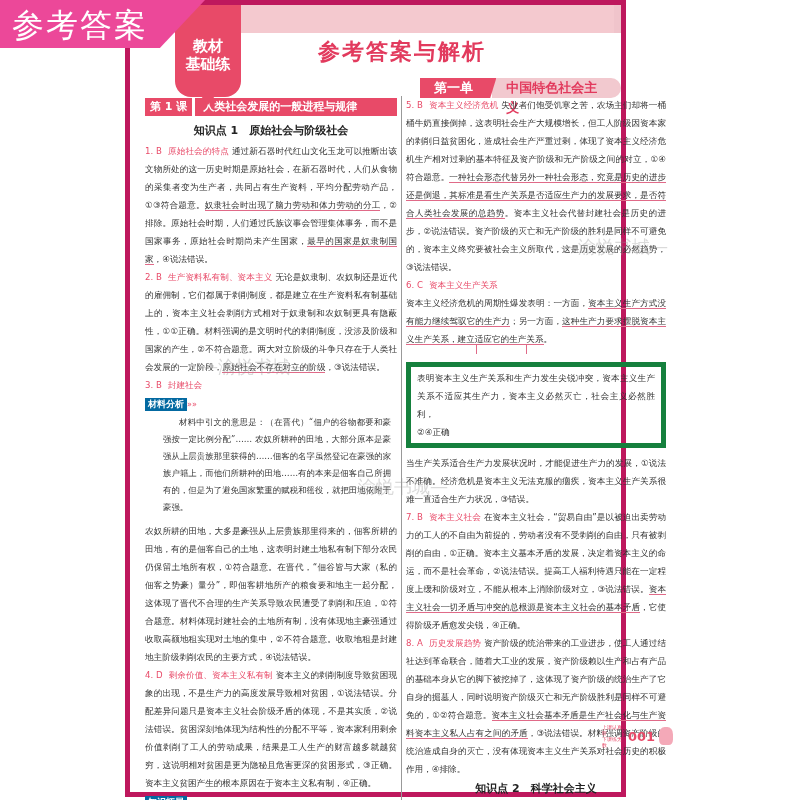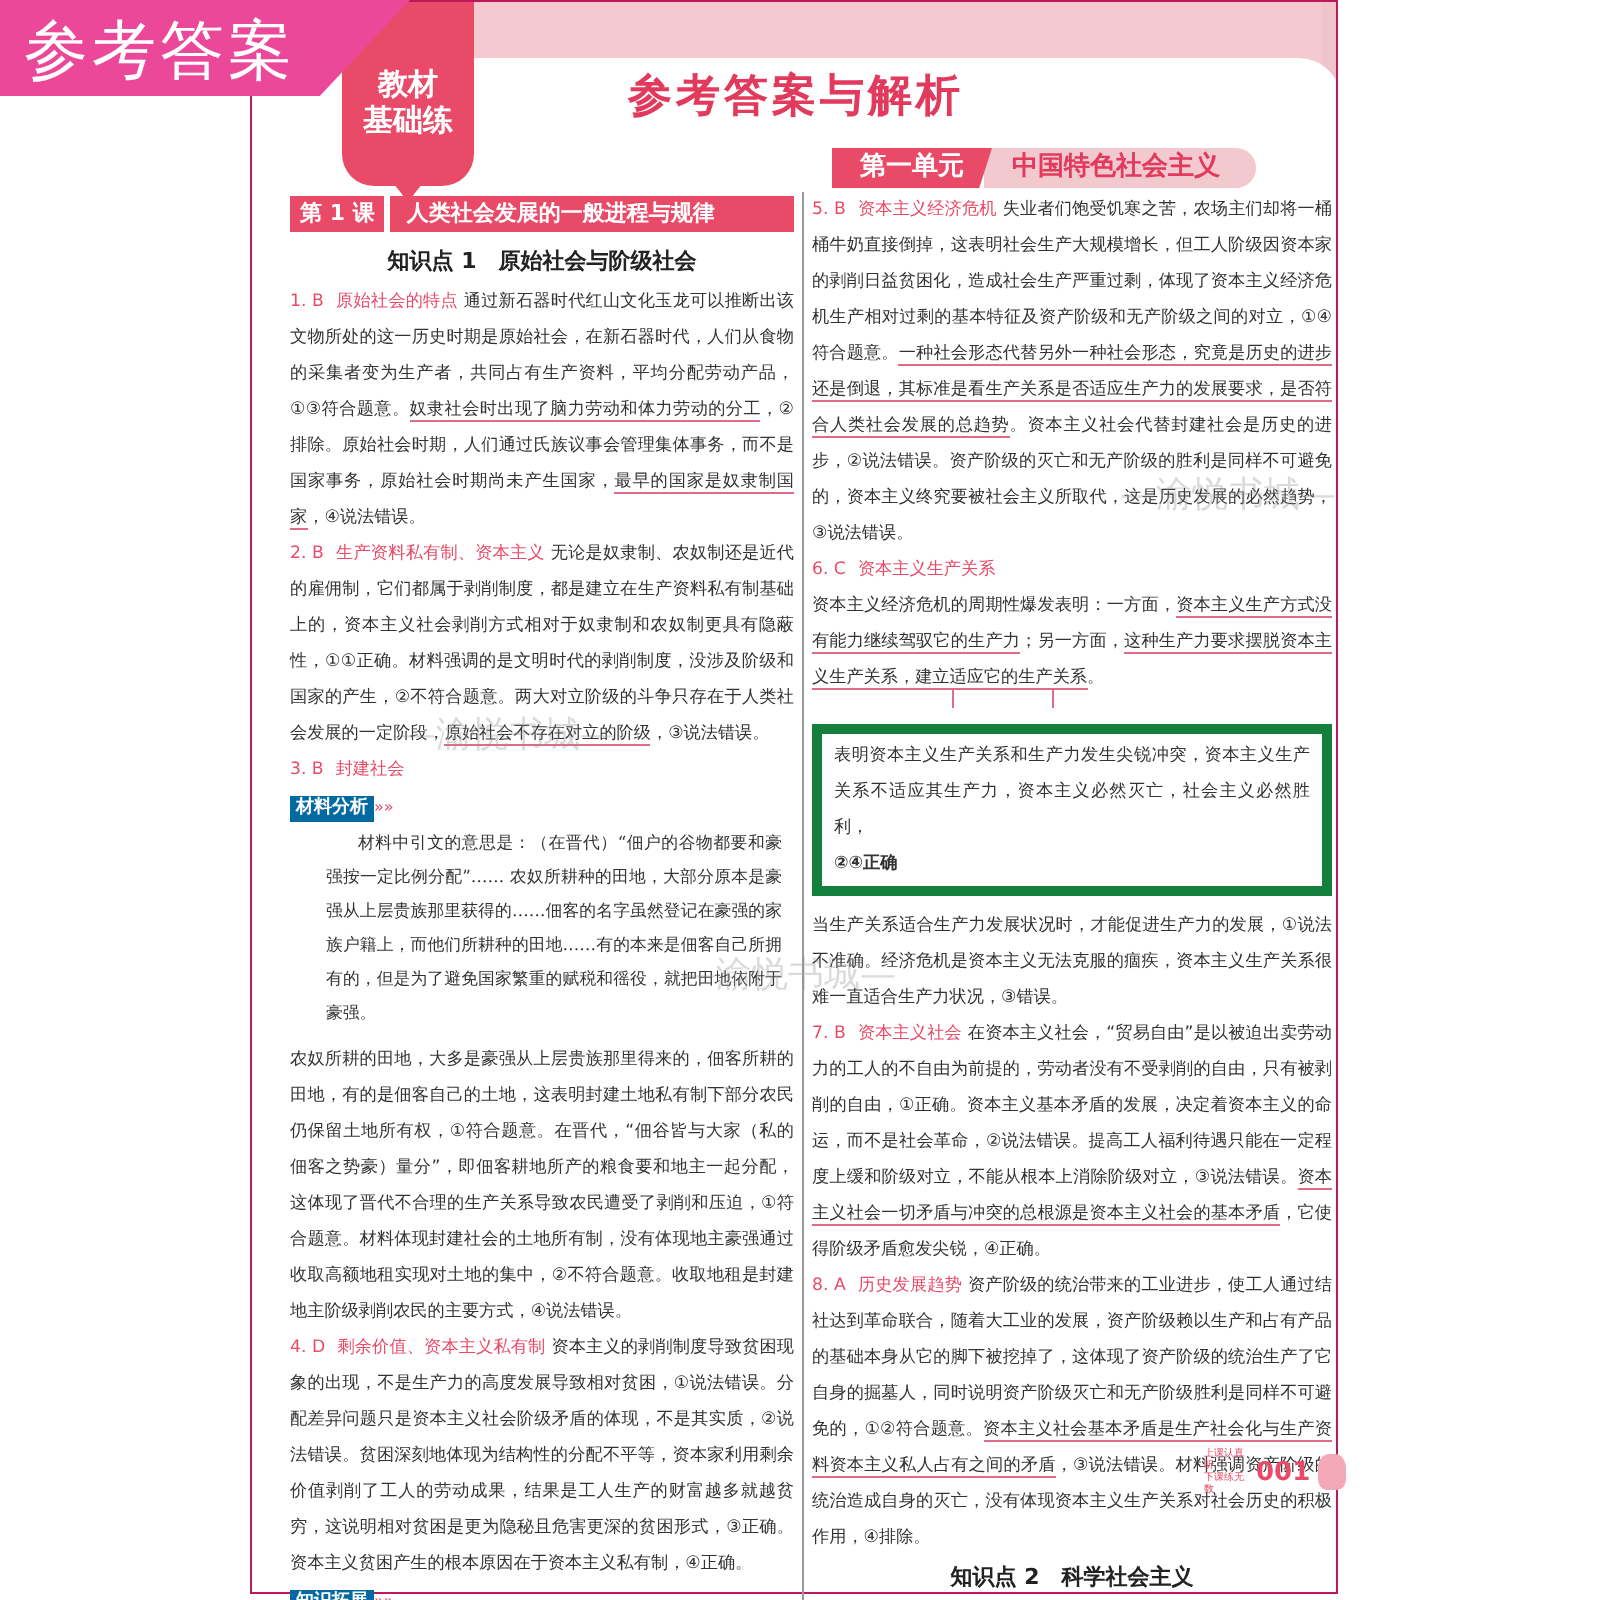--- a/index.html
+++ b/index.html
@@ -1,17 +1,17 @@
 <!DOCTYPE html>
 <html><head>
 <meta charset="utf-8">
 <style>
   html,body{margin:0;padding:0;background:#fff;}
   body{width:800px;height:800px;position:relative;overflow:hidden;font-family:"DejaVu Sans",sans-serif;}
-  .page{position:absolute;left:125px;top:0;width:544px;height:797px;background:#f4c9cf;border:1px solid #be185d;box-sizing:border-box;overflow:hidden;}
+  .page{position:absolute;left:125px;top:0;width:501px;height:797px;background:#f4c9cf;border:5px solid #be185d;box-sizing:border-box;overflow:hidden;}
   .page-inner{position:absolute;left:0;top:28px;width:545px;height:769px;background:#fff;border-top-right-radius:22px;}
   .right-strip{position:absolute;right:0;top:0;width:7px;height:100%;background:#f0c4cb;}
   .corner-banner{position:absolute;left:0;top:0;width:205px;height:48px;background:#ec4899;clip-path:polygon(0 0,100% 0,78% 100%,0 100%);z-index:5;}
   .corner-banner span{position:absolute;left:12px;top:4px;color:#fff;font-size:32px;letter-spacing:2px;font-family:"DejaVu Sans",sans-serif;}
   .ribbon{position:absolute;left:45px;top:0;width:66px;height:92px;background:#e84a68;border-radius:0 0 16px 16px;z-index:4;}
   .ribbon:after{content:"";position:absolute;left:26px;bottom:-8px;border-left:7px solid transparent;border-right:7px solid transparent;border-top:9px solid #e84a68;}
   .ribbon .l{display:block;color:#fff;font-weight:bold;font-size:15px;text-align:center;line-height:18px;}
   .ribbon .l1{margin-top:32px;}
   .page-title{position:absolute;left:188px;top:32px;font-size:22px;font-weight:bold;color:#e23a5d;letter-spacing:2px;}
   .unit-bar{position:absolute;left:290px;top:73px;height:20px;display:flex;}
@@ -25,21 +25,21 @@
   .lesson .name{background:#e84a68;color:#fff;font-weight:bold;font-size:11px;padding:0 8px;line-height:18px;margin-left:3px;flex:1;}
   .kp{text-align:center;font-weight:bold;font-size:11px;color:#222;margin:2px 0 2px;}
   .ans{color:#e84a68;}
   .ans .k{margin-left:6px;margin-right:3px;}
   .ul{border-bottom:1px solid #e06a88;}
   .tag{display:inline-block;background:#0369a1;color:#fff;font-weight:bold;font-size:9px;padding:0 3px;line-height:13px;margin:4px 0 2px;}
   .tag-gt{color:#e84a68;font-size:8px;}
   .quote{font-family:"DejaVu Serif",serif;font-size:8.4px;line-height:17px;padding:0 6px 0 18px;color:#333;}
   .quote p{margin:0;text-indent:16px;}
   .box{border:5px solid #15803d;padding:2px 6px;margin:8px 0 6px;position:relative;}
-  .box .ok{font-weight:bold;margin-top:10px;}
+  .box .ok{font-weight:normal;margin-top:10px;}
   .arrows{position:relative;height:6px;}
   .arrows i{position:absolute;top:-4px;width:1px;height:10px;background:#e06a88;}
   p{margin:0;}
   .wm{position:absolute;color:rgba(150,150,150,0.35);font-size:18px;font-family:"DejaVu Serif",serif;pointer-events:none;z-index:3;}
   .footer{position:absolute;left:602px;top:724px;display:flex;align-items:center;}
   .footer .motto{font-size:5px;line-height:6px;color:#e84a68;width:24px;}
   .footer .pg{font-size:13px;font-weight:bold;color:#e84a68;margin-left:2px;}
   .footer .mascot{width:14px;height:18px;background:#f4a9b8;margin-left:4px;border-radius:40% 40% 30% 30%;}
 </style>
 </head>

